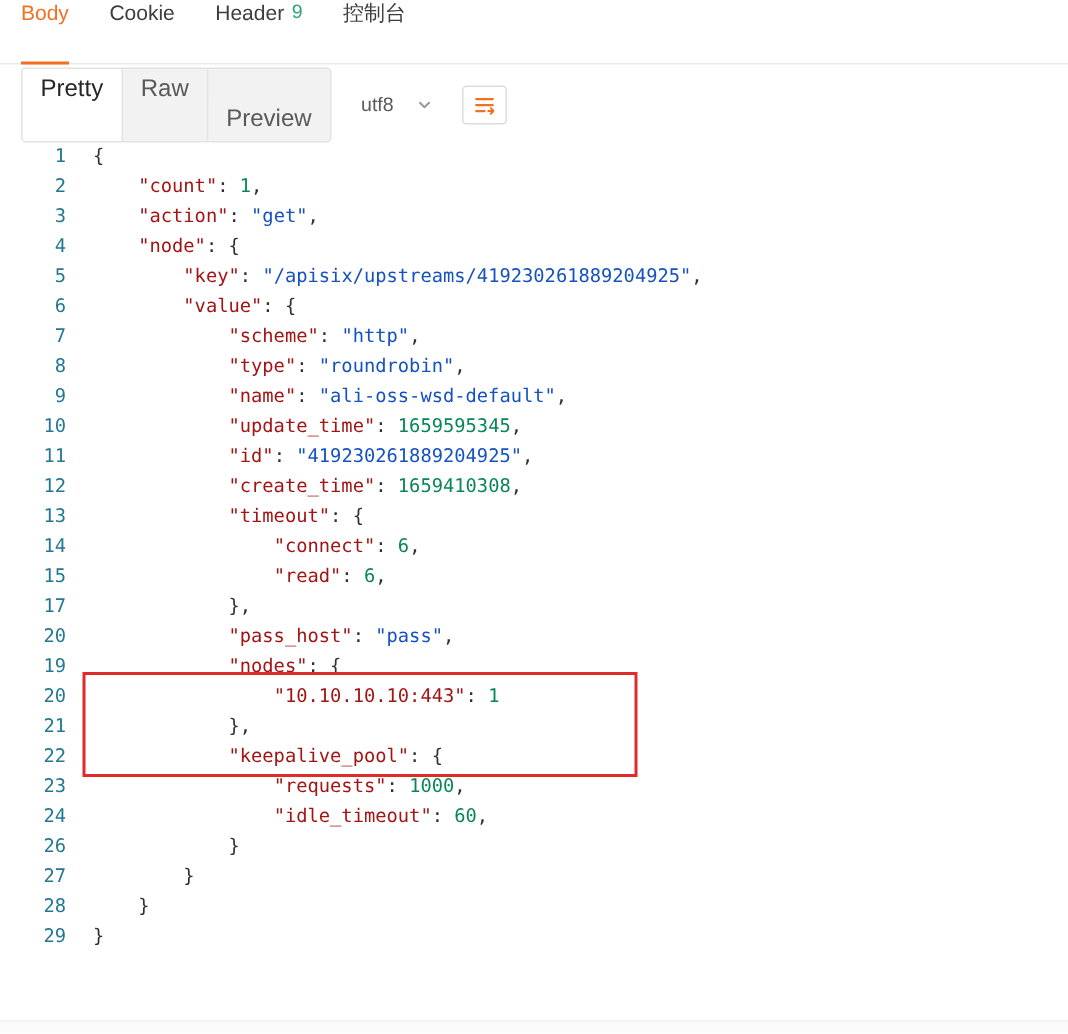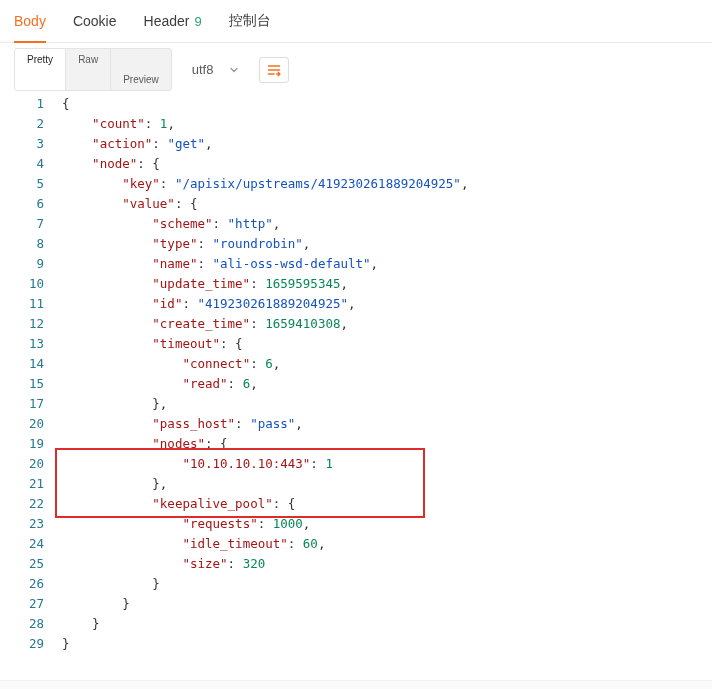--- a/index.html
+++ b/index.html
@@ -3,34 +3,34 @@
 <meta charset="utf-8">
 <style>
   * { margin:0; padding:0; box-sizing:border-box; }
   html,body { width:712px; height:689px; background:#fff; overflow:hidden;
               font-family:"Liberation Sans","DejaVu Sans",sans-serif; }
   .app { position:relative; width:712px; height:689px; background:#fff; }
 
   
   .tab-bar { display:flex; align-items:stretch; gap:27px; padding:0 14px;
              height:43px; border-bottom:1px solid #ebebeb; }
-  .tab { position:relative; display:flex; align-items:center; font-size:14px;
+  .tab { position:relative; display:flex; font-size:14px;
          color:#3d3d3d; cursor:pointer; }
   .tab.active { color:var(--accent); }
   .tab.active::after { content:""; position:absolute; left:0; right:0; bottom:-1px;
                        height:2px; background:var(--accent); }
   .tab .badge { color:var(--badge-green); margin-left:5px; font-size:13px; }
   .tab .dot { width:6px; height:6px; border-radius:50%; background:var(--dot-red);
               margin-left:3px; align-self:flex-start; margin-top:13px; }
 
   
   .toolbar { display:flex; align-items:center; gap:20px; padding:13px 14px 11px 14px; height:51px; }
   .segmented { display:flex; background:#f2f2f2; border:1px solid #e3e3e3;
                border-radius:3px; overflow:hidden; }
-  .segment { font-size:10px; color:#595959; padding:5px 12px; cursor:pointer;
+  .segment { font-size:16px; color:#595959; padding:5px 12px; cursor:pointer;
              border-right:1px solid #e3e3e3; background:#f2f2f2; }
   .segment:last-child { border-right:none;margin-top:20px; }
   .segment.active { background:#fff; color:#262626; }
   .encoding { display:flex; align-items:center; gap:16px; font-size:13px;
               color:#595959; cursor:pointer; }
   .encoding .chev { display:flex; }
   .icon-btn { width:30px; height:26px; border:1px solid #ddd; border-radius:3px;
               background:#fff; display:flex; align-items:center; justify-content:center;
               color:var(--accent); cursor:pointer; }
 
@@ -116,21 +116,20 @@
         <div class="code-line"><span class="lineno">14</span><span class="line-content"><span class="tok-p">                </span><span class="tok-k">"connect"</span><span class="tok-p">: </span><span class="tok-n">6</span><span class="tok-p">,</span></span></div>
         <div class="code-line"><span class="lineno">15</span><span class="line-content"><span class="tok-p">                </span><span class="tok-k">"read"</span><span class="tok-p">: </span><span class="tok-n">6</span><span class="tok-p">,</span></span></div>
         <div class="code-line"><span class="lineno">17</span><span class="line-content"><span class="tok-p">            },</span></span></div>
         <div class="code-line"><span class="lineno">20</span><span class="line-content"><span class="tok-p">            </span><span class="tok-k">"pass_host"</span><span class="tok-p">: </span><span class="tok-s">"pass"</span><span class="tok-p">,</span></span></div>
         <div class="code-line"><span class="lineno">19</span><span class="line-content"><span class="tok-p">            </span><span class="tok-k">"nodes"</span><span class="tok-p">: {</span></span></div>
         <div class="code-line"><span class="lineno">20</span><span class="line-content"><span class="tok-p">                </span><span class="tok-k">"10.10.10.10:443"</span><span class="tok-p">: </span><span class="tok-n">1</span></span></div>
         <div class="code-line"><span class="lineno">21</span><span class="line-content"><span class="tok-p">            },</span></span></div>
         <div class="code-line"><span class="lineno">22</span><span class="line-content"><span class="tok-p">            </span><span class="tok-k">"keepalive_pool"</span><span class="tok-p">: {</span></span></div>
         <div class="code-line"><span class="lineno">23</span><span class="line-content"><span class="tok-p">                </span><span class="tok-k">"requests"</span><span class="tok-p">: </span><span class="tok-n">1000</span><span class="tok-p">,</span></span></div>
         <div class="code-line"><span class="lineno">24</span><span class="line-content"><span class="tok-p">                </span><span class="tok-k">"idle_timeout"</span><span class="tok-p">: </span><span class="tok-n">60</span><span class="tok-p">,</span></span></div>
-        <div class="code-line"><span class="lineno">25</span><span class="line-content"><span class="tok-p">                </span><span class="tok-k">"size"</span><span class="tok-p">: </span><span class="tok-n">320</span></span></div>
         <div class="code-line"><span class="lineno">26</span><span class="line-content"><span class="tok-p">            }</span></span></div>
         <div class="code-line"><span class="lineno">27</span><span class="line-content"><span class="tok-p">        }</span></span></div>
         <div class="code-line"><span class="lineno">28</span><span class="line-content"><span class="tok-p">    }</span></span></div>
         <div class="code-line"><span class="lineno">29</span><span class="line-content"><span class="tok-p">}</span></span></div>
       </div>
     <div class="annotation-box" style="top: 354px; height: 70px;"></div>
   </div>
 
   <div class="bottom-bar"></div>
 

